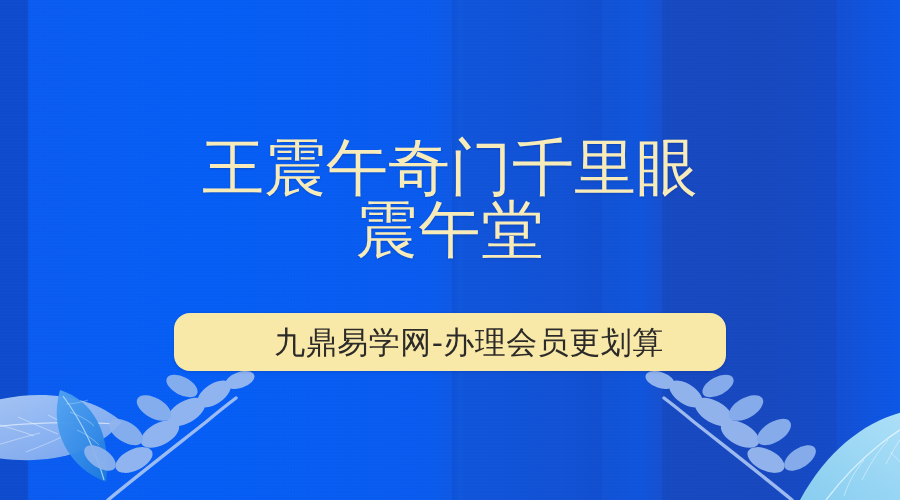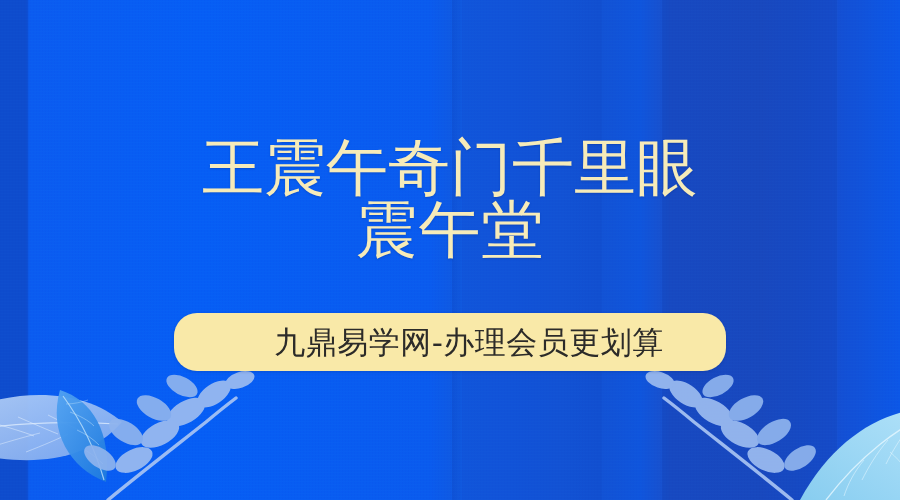--- a/index.html
+++ b/index.html
@@ -117,21 +117,21 @@
 
   .cta-wrap {
     margin-top: 44px;
   }
   .cta-button {
     display: inline-block;
     box-sizing: border-box;
     width: 552px;
     height: 58px;
     line-height: 56px;
-    border-radius: 23px;
+    border-radius: 16px;
     background: #f9e9a8;
     color: #2c2b29;
     font-size: 31px;
     letter-spacing: 0.5px;
     text-align: center;
     white-space: nowrap;
     border: none;
     cursor: pointer;
     font-family: "DejaVu Sans", "Liberation Sans", sans-serif;
     box-shadow: 0 1px 3px rgba(0,25,90,0.18);

